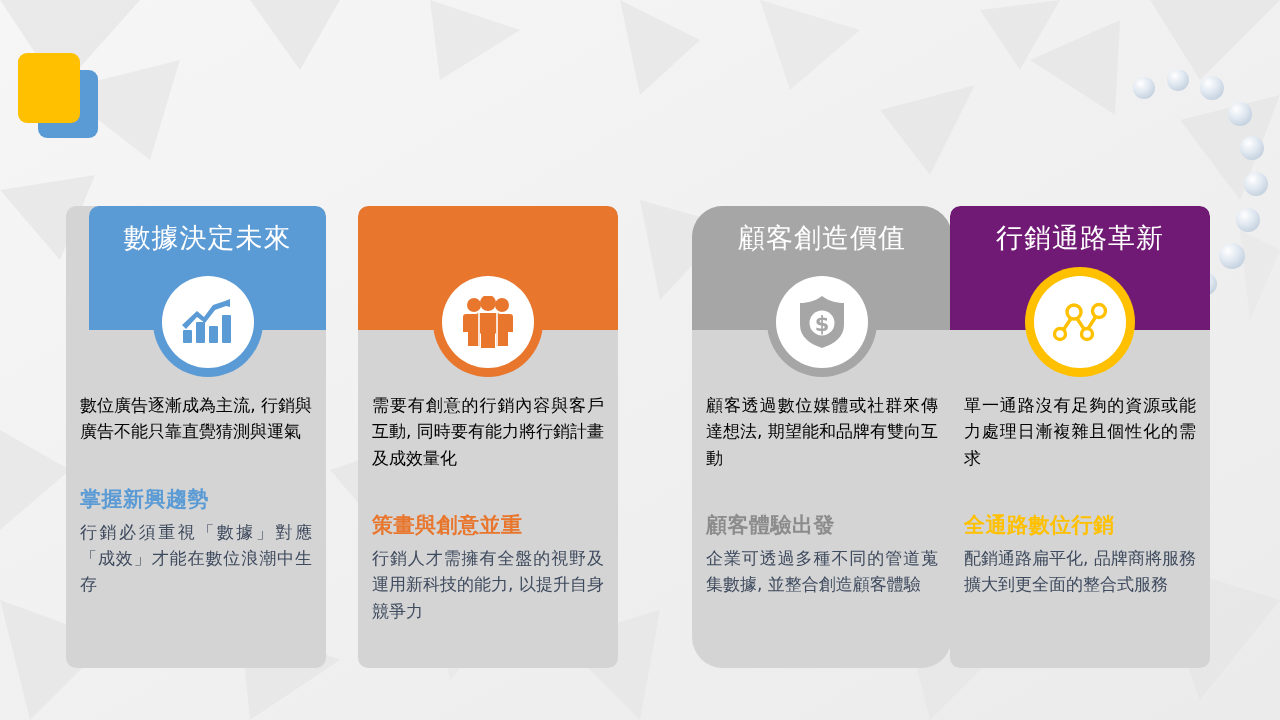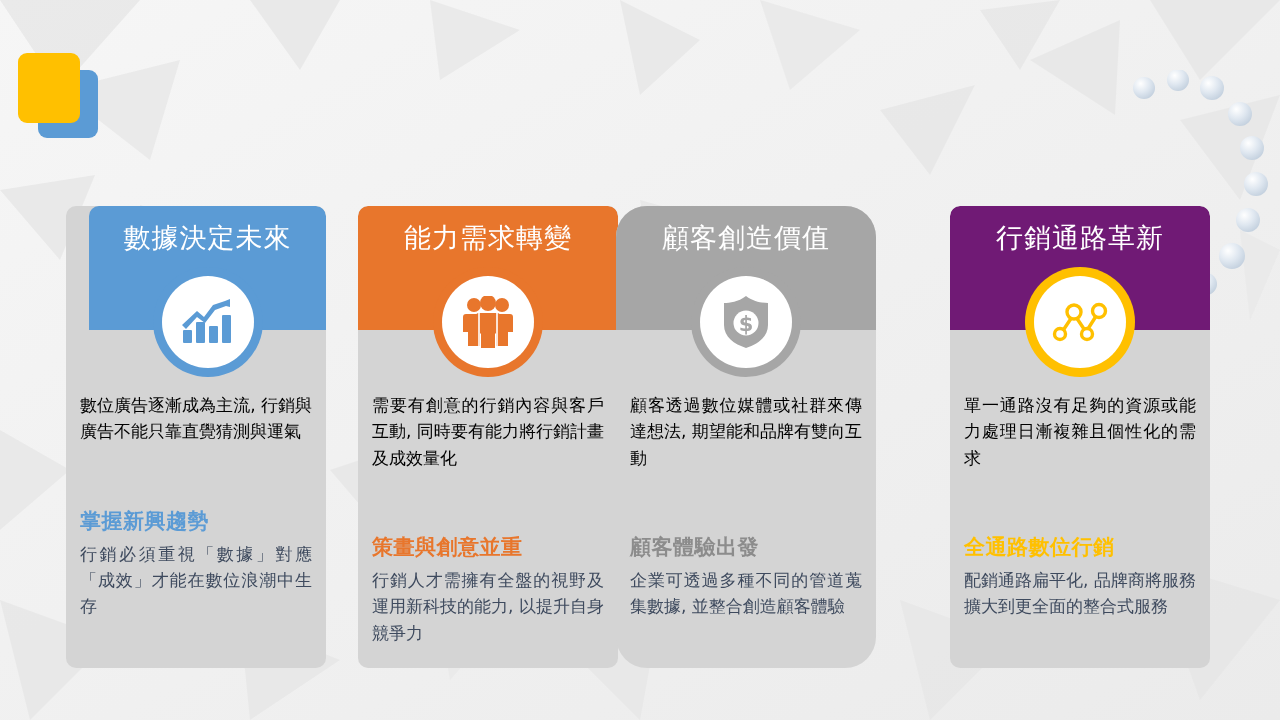--- a/index.html
+++ b/index.html
@@ -55,21 +55,21 @@
     position:absolute;
     top:0;
     width:260px;
     height:462px;
     background:#D4D4D4;
     border-radius:10px;
     overflow:hidden;
   }
   .card.c1 { left:66px;padding-left:23px; }
   .card.c2 { left:358px; }
-  .card.c3 { left:616px;border-radius:31px; }
+  .card.c3 { left:692px;border-radius:31px; }
   .card.c4 { left:950px; }
 
   .card-head {
     position:relative;
     height:124px;
     border-radius:10px 10px 0 0;
   }
   .card-head-title {
     position:absolute;
     top:14px; left:0; right:0;
@@ -100,21 +100,21 @@
     padding:0 14px;
   }
   .para {
     font-size:17px;
     line-height:1.55;
     color:#000000;
     font-family:"DejaVu Sans", sans-serif;
     text-align:justify;
   }
   .sub-head {
-    margin-top:62px;
+    margin-top:40px;
     font-size:21px;
     font-weight:bold;
     font-family:"DejaVu Sans", sans-serif;
     letter-spacing:0.5px;
     white-space:nowrap;
   }
   .para2 {
     margin-top:6px;
     font-size:17px;
     line-height:1.55;
@@ -215,21 +215,20 @@
     </div>
     <div class="card-body">
       <div class="para">數位廣告逐漸成為主流, 行銷與廣告不能只靠直覺猜測與運氣</div>
       <div class="sub-head" style="color:#5B9BD5">掌握新興趨勢</div>
       <div class="para2">行銷必須重視「數據」對應「成效」才能在數位浪潮中生存</div>
     </div>
   </div>
 
   <div class="card c2">
     <div class="card-head" style="background:#E8762C">
-      <div class="card-head-title">能力需求轉變</div>
       <div class="icon-circle" style="--ring:#E8762C">
         <svg width="54" height="52" viewBox="0 0 54 52">
           <g fill="#E8762C">
             <circle cx="13" cy="9" r="7"></circle>
             <path d="M5 18 h16 a3 3 0 0 1 3 3 v15 h-5 v14 h-12 v-14 h-5 v-15 a3 3 0 0 1 3 -3z"></path>
             <circle cx="41" cy="9" r="7"></circle>
             <path d="M33 18 h16 a3 3 0 0 1 3 3 v15 h-5 v14 h-12 v-14 h-5 v-15 a3 3 0 0 1 3 -3z"></path>
             <circle cx="27" cy="7" r="8"></circle>
             <path d="M18 17 h18 a3.5 3.5 0 0 1 3.5 3.5 v17 h-5.5 v14.5 h-14 v-14.5 h-5.5 v-17 a3.5 3.5 0 0 1 3.5 -3.5z"></path>
           </g>

